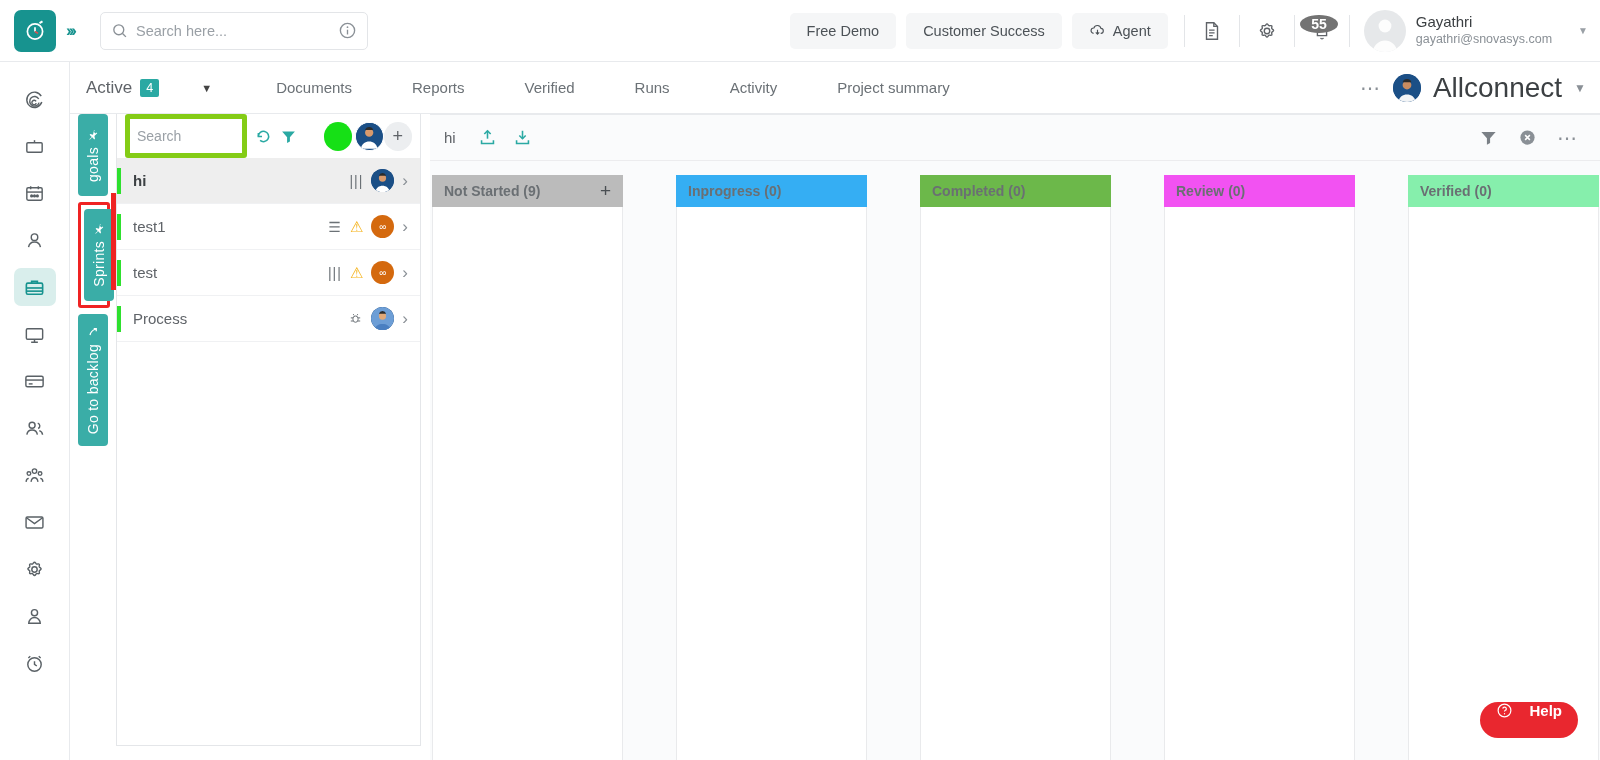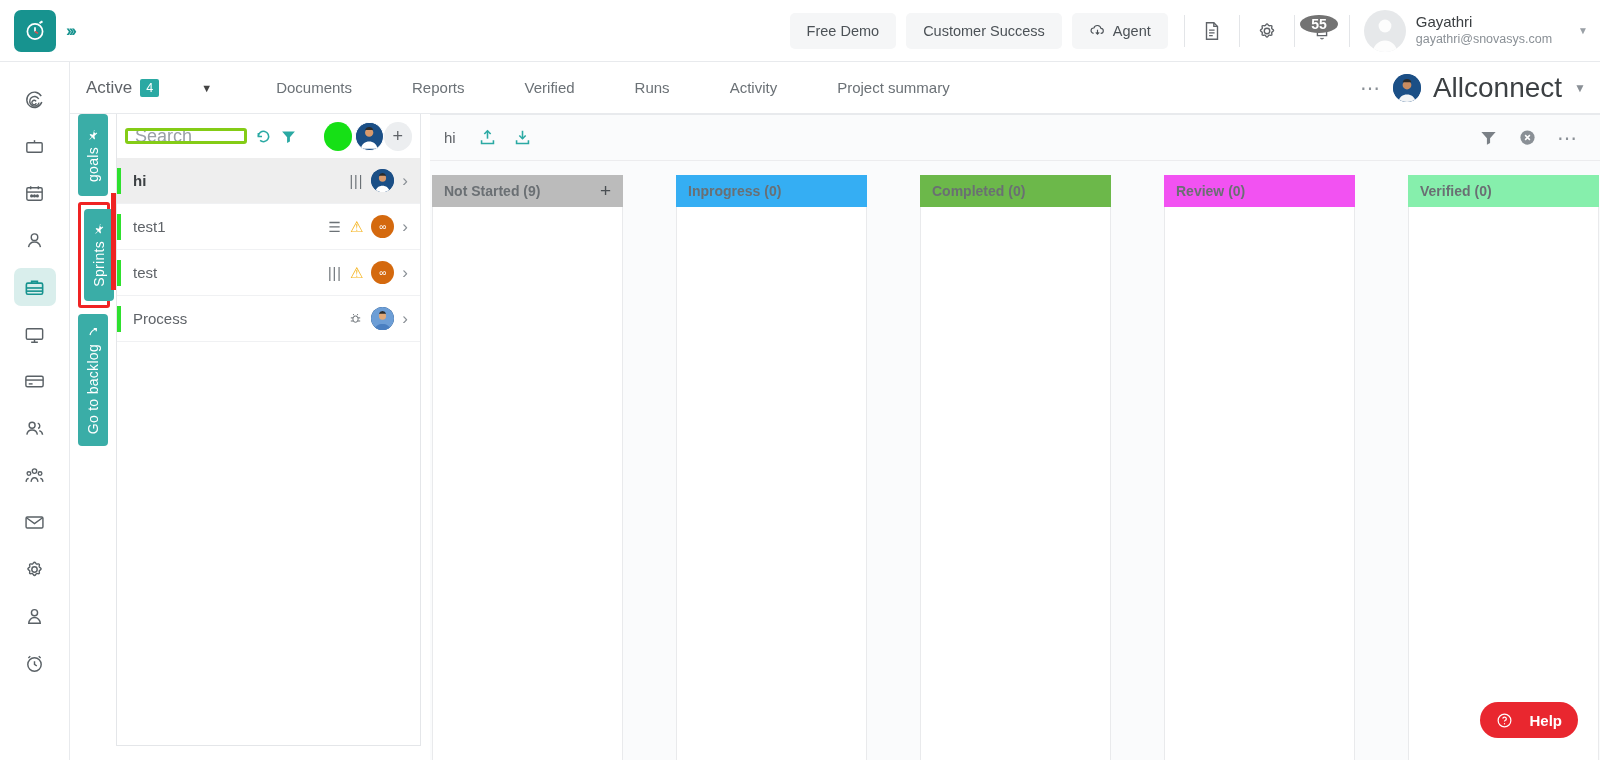--- a/index.html
+++ b/index.html
@@ -122,22 +122,22 @@
 
   
   .listpanel {
     position: absolute; left: 116px; top: 114px; width: 305px; height: 632px;
     background: #fff; border: 1px solid #e4e6e9; border-top: none;
   }
   .list-toolbar {
     height: 44px; display: flex; align-items: center; padding: 0 8px; gap: 7px;
   }
   .list-search {
-    width: 122px; height: 16px; border: 3px solid #84cc16; border-radius: 3px;
-    outline: none; padding: 0 7px; font-size: 18px; color: #5f6368;
+    width: 122px; height: 44px; border: 5px solid #84cc16; border-radius: 3px;
+    outline: none; padding: 0 7px; font-size: 14px; color: #5f6368;
     font-family: "Liberation Sans", sans-serif;
   }
   .list-search::placeholder { color: #9aa0a6; }
   .tool-ic { cursor: pointer; color: #2aa9a3; display: flex; align-items: center; }
   .green-dot {
     width: 29px; height: 29px; border-radius: 50%; background: #16e016;
     margin-left: 20px; cursor: pointer;
   }
   .mini-av {
     width: 29px; height: 29px; border-radius: 50%; background: #1b4f86; overflow: hidden;
@@ -194,21 +194,21 @@
     height: 32px; display: flex; align-items: center; padding: 0 12px;
     font-size: 14px; font-weight: 700; color: #6a6f73;
   }
   .khead .kplus { margin-left: auto; font-size: 19px; color: #4a4f53; cursor: pointer; font-weight: 400;}
   .kbody { flex: 1; background: #fff; border-left: 1px solid #e9eaec; border-right: 1px solid #e9eaec; }
 
   
   .help-btn {
     position: absolute; right: 22px; bottom: 22px; height: 36px; padding: 0 16px;
     background: #e9272f; border-radius: 18px; color: #fff; font-size: 15px;
-    display: flex; align-items: center; gap: 16px; cursor: pointer; font-weight: 600; margin-top: 44px;
+    display: flex; align-items: flex-start; gap: 16px; cursor: pointer; font-weight: 600; margin-top: 44px;
   }
   svg { display: block; }
 </style>
 </head>
 <body>
 
 <div class="app">
 
   <div class="topbar">
     <div class="logo-box">
@@ -216,20 +216,36 @@
         <svg width="24" height="24" viewBox="0 0 24 24" fill="none" stroke="#fff" stroke-width="1.7">
           <circle cx="12" cy="12.5" r="7.6"></circle>
             <path d="M12 12.5 L12 8.2"></path>
           <path d="M12 12.5 L15 14.4" stroke="#e05050"></path>
           <path d="M16.5 4.2 L19.5 2.4" stroke-width="2"></path>
         </svg>
       </span>
     </div>
     <div class="chev-expand">›››</div>
 
+    <div class="search-wrap">
+      <span>
+        <svg width="17" height="17" viewBox="0 0 24 24" fill="none" stroke="#8a9096" stroke-width="1.9">
+          <circle cx="11" cy="11" r="7"></circle>
+            <path d="M16.3 16.3 L21 21"></path>
+        </svg>
+      </span>
+      <input class="search-input" value="" placeholder="Search here..." style="">
+      <span>
+        <svg width="19" height="19" viewBox="0 0 24 24" fill="none" stroke="#8a9096" stroke-width="1.7">
+          <circle cx="12" cy="12" r="9"></circle>
+            <path d="M12 11v6"></path>
+            <circle cx="12" cy="7.8" r="1.1" fill="#8a9096" stroke="none"></circle>
+        </svg>
+      </span>
+    </div>
 
     <div class="hdr-right">
       <button class="pill-btn">Free Demo</button>
       <button class="pill-btn">Customer Success</button>
       <button class="pill-btn">
         <span>
           <svg width="17" height="17" viewBox="0 0 24 24" fill="none" stroke="#4c5257" stroke-width="1.6">
             <path d="M6.5 16a3.8 3.8 0 0 1 .4-7.6 5.2 5.2 0 0 1 10 .6 3.3 3.3 0 0 1-.4 7"></path>
             <path d="M12 11v6M9.6 14.6 12 17.2 14.4 14.6"></path>
           </svg>

